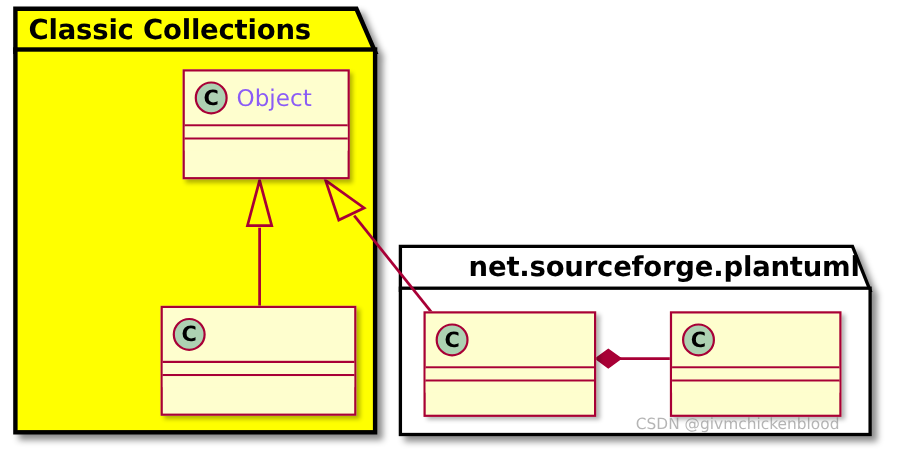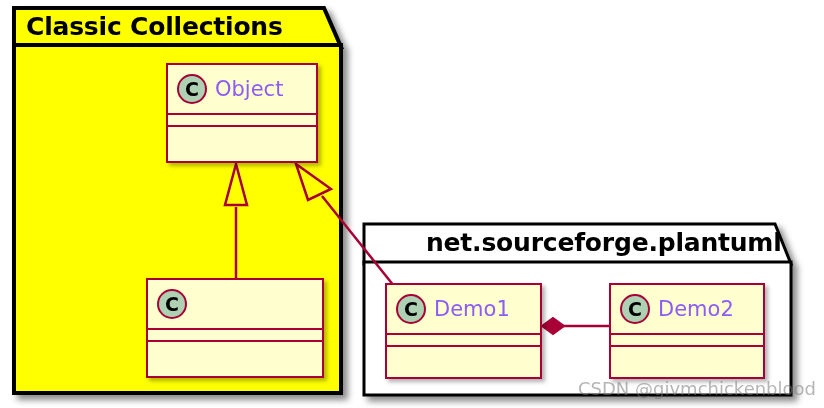--- a/index.html
+++ b/index.html
@@ -93,21 +93,21 @@
   #class-arraylist{ left: 146px; top: 278px; width: 178px; height: 100px; }
   #class-demo1    { left: 385px; top: 283px; width: 157px; height: 96px;  }
   #class-demo2    { left: 609px; top: 283px; width: 156px; height: 96px;  }
 
   
   #watermark {
     position: absolute;
     left: 578px;
     top: 378px;
     font-family: "DejaVu Sans", "Liberation Sans", sans-serif;
-    font-size: 18px;
+    font-size: 14px;
     color: rgba(120,120,120,0.55);
     white-space: nowrap;
     pointer-events: none;
   }
 </style>
 </head>
 <body>
 
 <div id="canvas">
 
@@ -172,32 +172,30 @@
     </div>
     <div class="class-divider"></div>
     <div class="class-compartment"></div>
     <div class="class-divider"></div>
     <div class="class-compartment"></div>
   </div>
 
   <div class="class-box" id="class-demo1">
     <div class="class-header">
       <div class="class-icon">C</div>
-      <div class="class-name">Demo1</div>
     </div>
     <div class="class-divider"></div>
     <div class="class-compartment"></div>
     <div class="class-divider"></div>
     <div class="class-compartment"></div>
   </div>
 
   <div class="class-box" id="class-demo2">
     <div class="class-header">
       <div class="class-icon">C</div>
-      <div class="class-name">Demo2</div>
     </div>
     <div class="class-divider"></div>
     <div class="class-compartment"></div>
     <div class="class-divider"></div>
     <div class="class-compartment"></div>
   </div>
 
   <div id="watermark">CSDN @givmchickenblood</div>
 
 </div>

